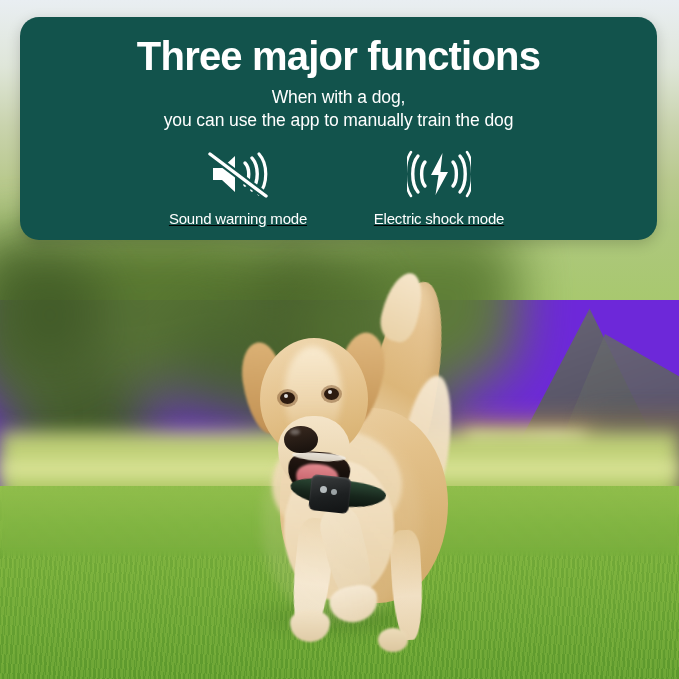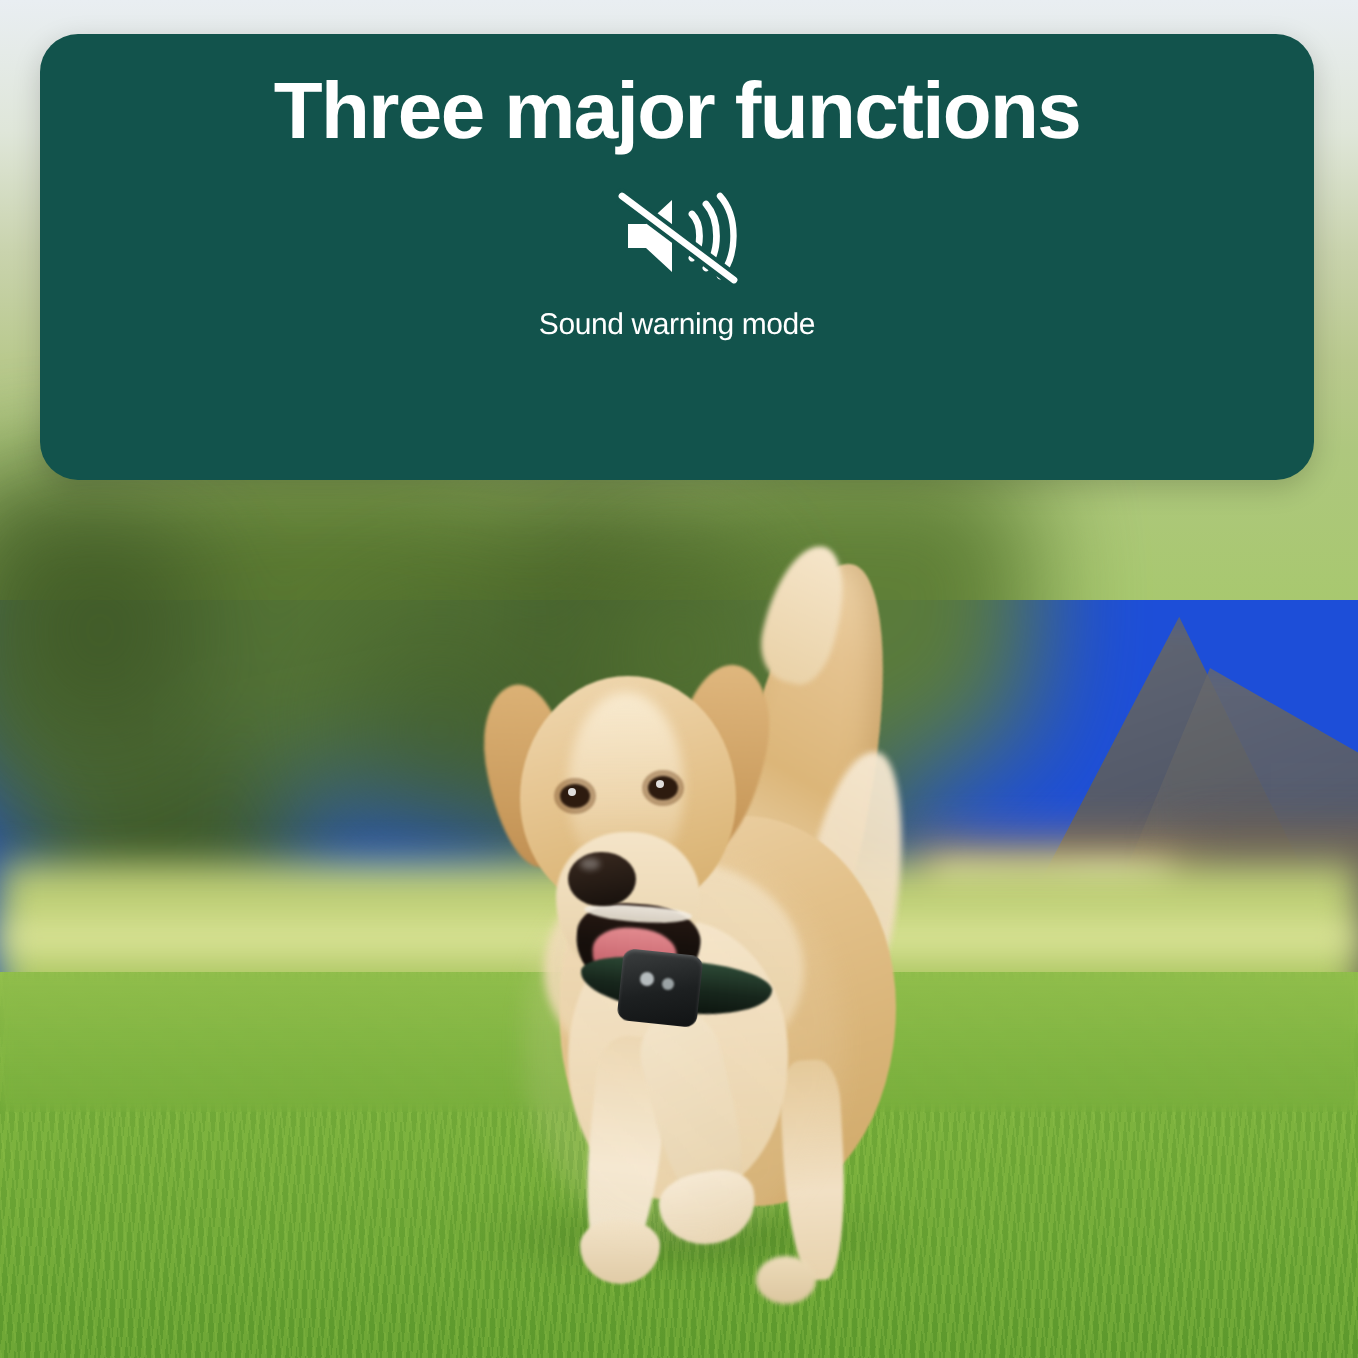--- a/index.html
+++ b/index.html
@@ -2,21 +2,21 @@
 <html><head>
 <meta charset="utf-8">
 <title>Three major functions</title>
 <style>
   html,body{margin:0;padding:0;}
   body{
     width:679px;height:679px;overflow:hidden;
     font-family:"Liberation Sans", sans-serif;
     background:#ffffff;
   }
-  #stage{position:relative;width:679px;height:679px;overflow:hidden;background:#1d4ed8;}
+  #stage{position:relative;width:679px;height:679px;overflow:hidden;background:#6d28d9;}
 
   
   #photo{position:absolute;left:0;top:0;width:679px;height:679px;overflow:hidden;}
 
   
   .sky{position:absolute;left:0;top:0;width:679px;height:300px;
        background:linear-gradient(180deg,#e9eef2 0%,#dfe6d9 22%,#c9d3ad 42%,#b9c98e 60%,#aec77e 75%,#a8c86f 100%);}
   
   .trees{position:absolute;left:-40px;top:230px;width:560px;height:300px;
       background:
@@ -165,21 +165,21 @@
     margin-top:18px;line-height:1.05;text-align:center;
   }
   .subtitle{
     color:#ffffff;font-size:17.5px;font-weight:500;text-align:center;
     line-height:1.34;margin-top:9px;letter-spacing:-.1px;
   }
   .modes{
     display:flex;justify-content:center;align-items:flex-end;
     gap:26px;margin-top:16px;width:100%;
   }
-  .mode{display:flex;flex-direction:column;align-items:center;width:175px;}
+  .mode{display:flex;flex-direction:column;align-items:center;width:175px;text-decoration:underline;}
   .mode-icon{height:50px;display:flex;align-items:center;justify-content:center;}
   .mode-icon svg{display:block;}
   .mode-label{color:#ffffff;font-size:15px;font-weight:500;margin-top:11px;white-space:nowrap;letter-spacing:-.2px;}
 </style>
 </head>
 <body>
 
 <div id="stage">
 
   <div id="photo">
@@ -231,36 +231,54 @@
       <div class="d collar-led"></div>
       <div class="d collar-led2"></div>
     </div>
   </div>
 
   <div id="card">
     <div class="card-inner">
 
       <div class="title">Three major functions</div>
 
+      <div class="subtitle">
+        <div>When with a dog,</div>
+        <div>you can use the app to manually train the dog</div>
+      </div>
 
       <div class="modes">
 
         <div class="mode">
           <div class="mode-icon">
             <svg width="62" height="50" viewBox="0 0 62 50" aria-hidden="true">
               <path d="M6 19 h9 L28 7 V43 L15 31 H6 Z" fill="#ffffff"></path>
               <path d="M38 14 C43 19 43 31 38 36" stroke="#ffffff" stroke-width="3.4" fill="none" stroke-linecap="round"></path>
               <path d="M45 9 C52 17 52 33 45 41" stroke="#ffffff" stroke-width="3.4" fill="none" stroke-linecap="round"></path>
               <path d="M52 5 C61 15 61 35 52 45" stroke="#ffffff" stroke-width="3.2" fill="none" stroke-linecap="round"></path>
               <line x1="3" y1="5" x2="59" y2="47" stroke="#12534c" stroke-width="7.5" stroke-linecap="round"></line>
               <line x1="3" y1="5" x2="59" y2="47" stroke="#ffffff" stroke-width="3.4" stroke-linecap="round"></line>
             </svg>
           </div>
           <div class="mode-label">Sound warning mode</div>
         </div>
 
 
+        <div class="mode">
+          <div class="mode-icon">
+            <svg width="64" height="50" viewBox="0 0 64 50" aria-hidden="true">
+              <path d="M35.5 4 L24 26 h7.5 L28.5 46 L41 23 h-7.6 Z" fill="#ffffff"></path>
+              <path d="M18 13 C13.5 18 13.5 32 18 37" stroke="#ffffff" stroke-width="3.4" fill="none" stroke-linecap="round"></path>
+              <path d="M46 13 C50.5 18 50.5 32 46 37" stroke="#ffffff" stroke-width="3.4" fill="none" stroke-linecap="round"></path>
+              <path d="M11 7 C4 15 4 35 11 43" stroke="#ffffff" stroke-width="3.4" fill="none" stroke-linecap="round"></path>
+              <path d="M53 7 C60 15 60 35 53 43" stroke="#ffffff" stroke-width="3.4" fill="none" stroke-linecap="round"></path>
+              <path d="M4 3 C-3 13 -3 37 4 47" stroke="#ffffff" stroke-width="2.5" fill="none" stroke-linecap="round"></path>
+              <path d="M60 3 C67 13 67 37 60 47" stroke="#ffffff" stroke-width="2.5" fill="none" stroke-linecap="round"></path>
+            </svg>
+          </div>
+          <div class="mode-label">Electric shock mode</div>
+        </div>
 
       </div>
     </div>
   </div>
 
 </div>
 
 </body></html>

